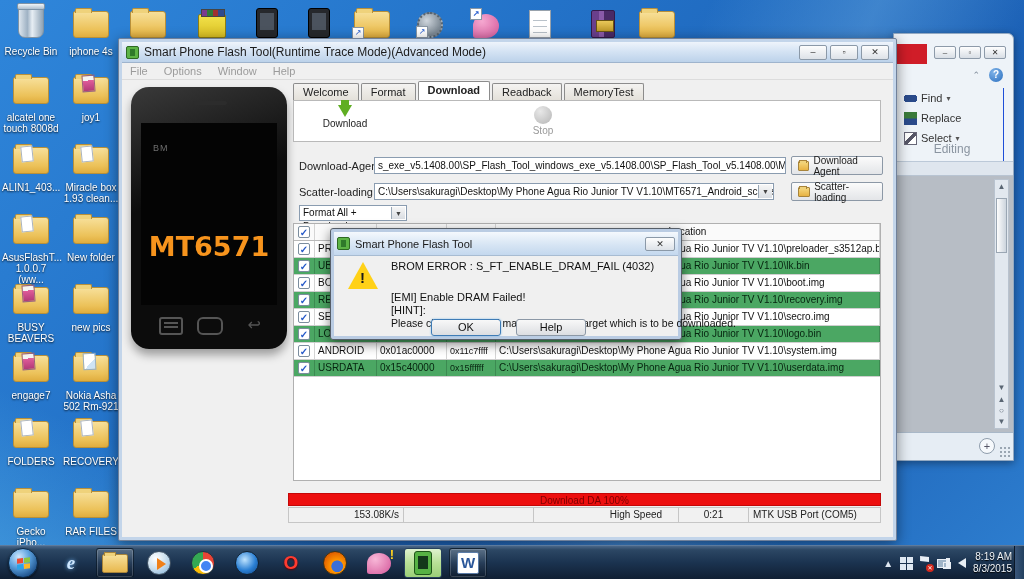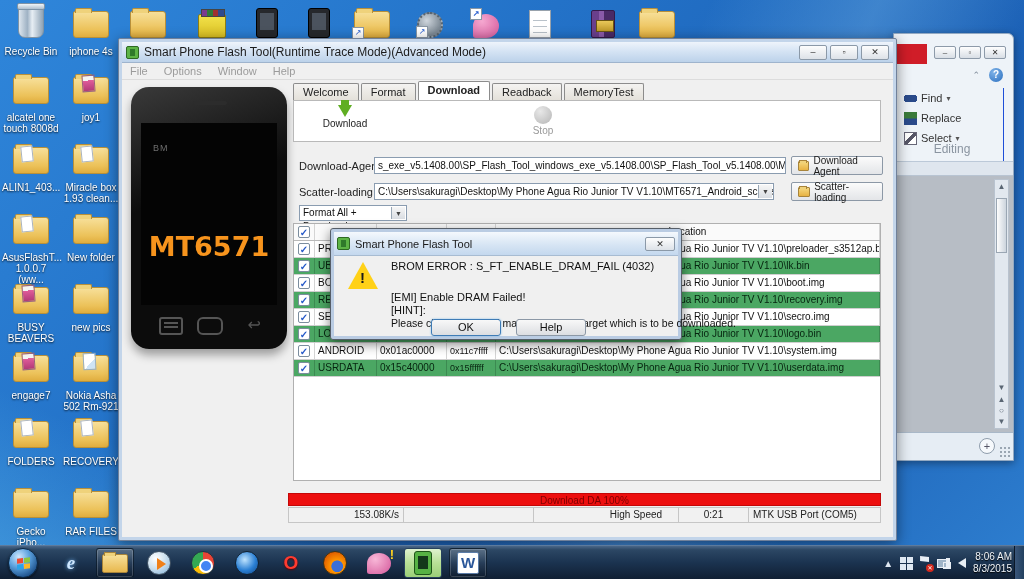--- a/index.html
+++ b/index.html
@@ -647,19 +647,19 @@
       <span class="grid4">
           <i></i>
           <i></i>
           <i></i>
           <i></i>
         </span>
       <span id="tray-flag"></span>
       <span id="tray-net"></span>
       <span id="tray-vol"></span>
       <span id="clock">
-        <div>8:06 AM</div>
+        <div>8:19 AM</div>
         <div>8/3/2015</div>
       </span>
     </div>
     <div id="show-desktop"></div>
   </div>
 </div>
 
 </body></html>

